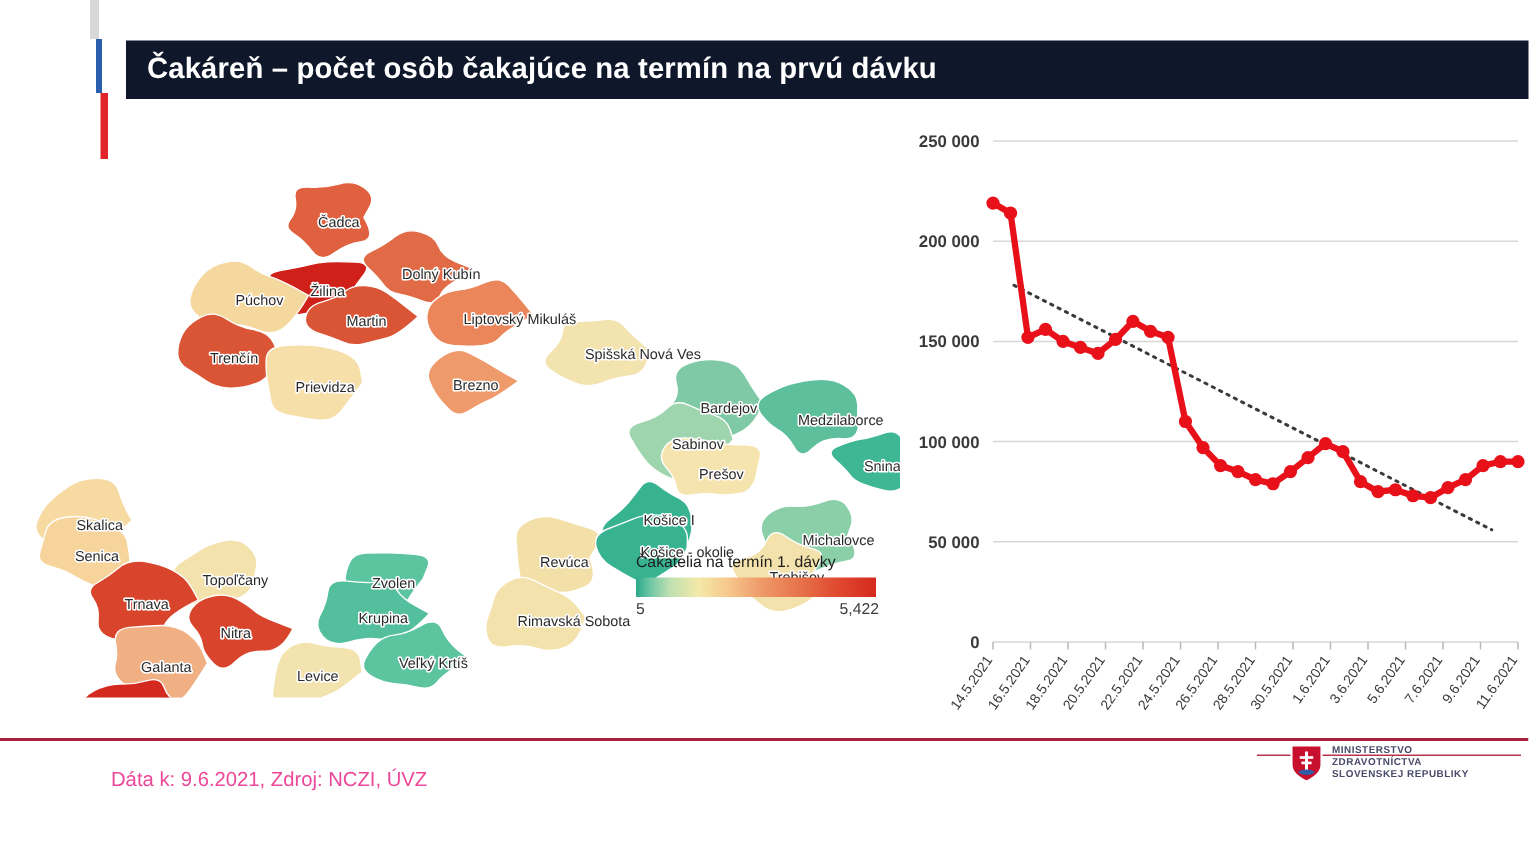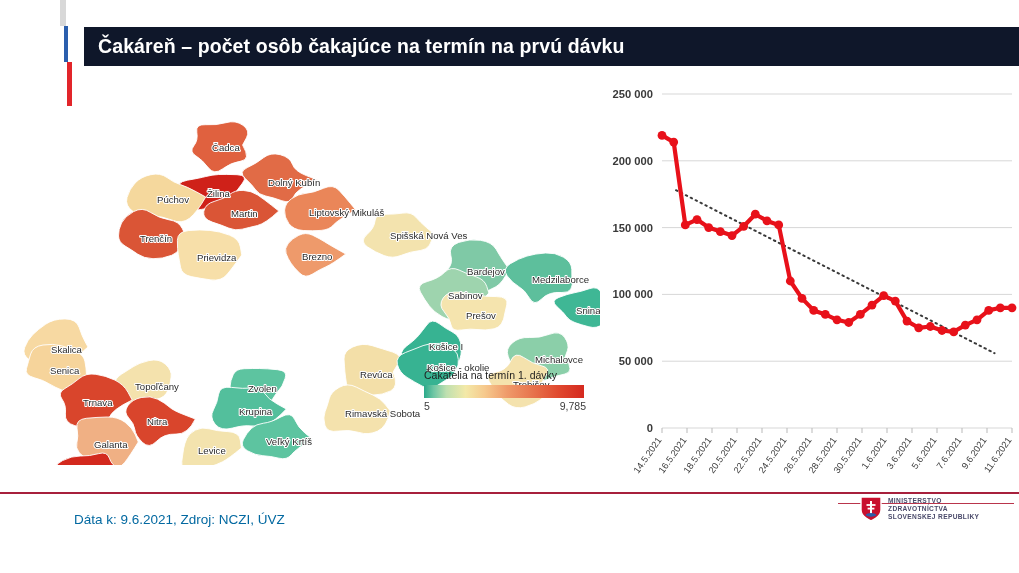--- a/index.html
+++ b/index.html
@@ -40,21 +40,21 @@
   .ytick{font-size:11.2px;fill:#3a3a3a;font-weight:bold;text-anchor:end;
       font-family:"Liberation Sans",sans-serif;}
   .xtick{font-size:9.3px;fill:#3a3a3a;font-family:"Liberation Sans",sans-serif;}
   .gridline{stroke:#d7d7d7;stroke-width:1;}
   .series-line{fill:none;stroke:#e8111a;stroke-width:4.2;stroke-linejoin:round;stroke-linecap:round;}
   .series-dot{fill:#e8111a;}
   .trendline{fill:none;stroke:#3a3a3a;stroke-width:2;stroke-dasharray:1.5 4;stroke-linecap:round;}
 
   
   #footer-rule{position:absolute;left:0;top:492px;width:1019px;height:2px;background:#a7203c;}
-  #footer-note{position:absolute;left:74px;top:512px;font-size:13.5px;color:#0369a1;}
+  #footer-note{position:absolute;left:74px;top:512px;font-size:13.5px;color:#ec4899;}
 
   
   #ministry-logo{position:absolute;left:860px;top:489px;width:150px;height:40px;
       display:flex;align-items:center;gap:6px;}
   #ministry-text{line-height:1.18;}
   #ministry-text div{font-size:6.6px;color:#4a4a6a;font-weight:bold;letter-spacing:.35px;}
   #logo-rule{position:absolute;left:838px;top:503px;width:176px;height:1px;background:#b9354c;}
 </style>
 </head>
 <body>
@@ -140,21 +140,21 @@
         <text x="143" y="406" class="region-label">Komárno</text>
       </g>
   </svg>
 </div>
 
 <div id="map-legend">
   <div id="legend-title">Čakatelia na termín 1. dávky</div>
   <div id="legend-bar"></div>
   <div id="legend-scale">
     <span>5</span>
-    <span>9,785</span>
+    <span>5,422</span>
   </div>
 </div>
 
 <div id="chart-panel">
   <svg id="chart-svg" width="419" height="410" viewBox="0 0 419 410">
     <g id="chart-grid">
         <line x1="62" x2="412" y1="14" y2="14" class="gridline"></line>
         <line x1="62" x2="412" y1="80.80000000000001" y2="80.80000000000001" class="gridline"></line>
         <line x1="62" x2="412" y1="147.6" y2="147.6" class="gridline"></line>
         <line x1="62" x2="412" y1="214.4" y2="214.4" class="gridline"></line>

